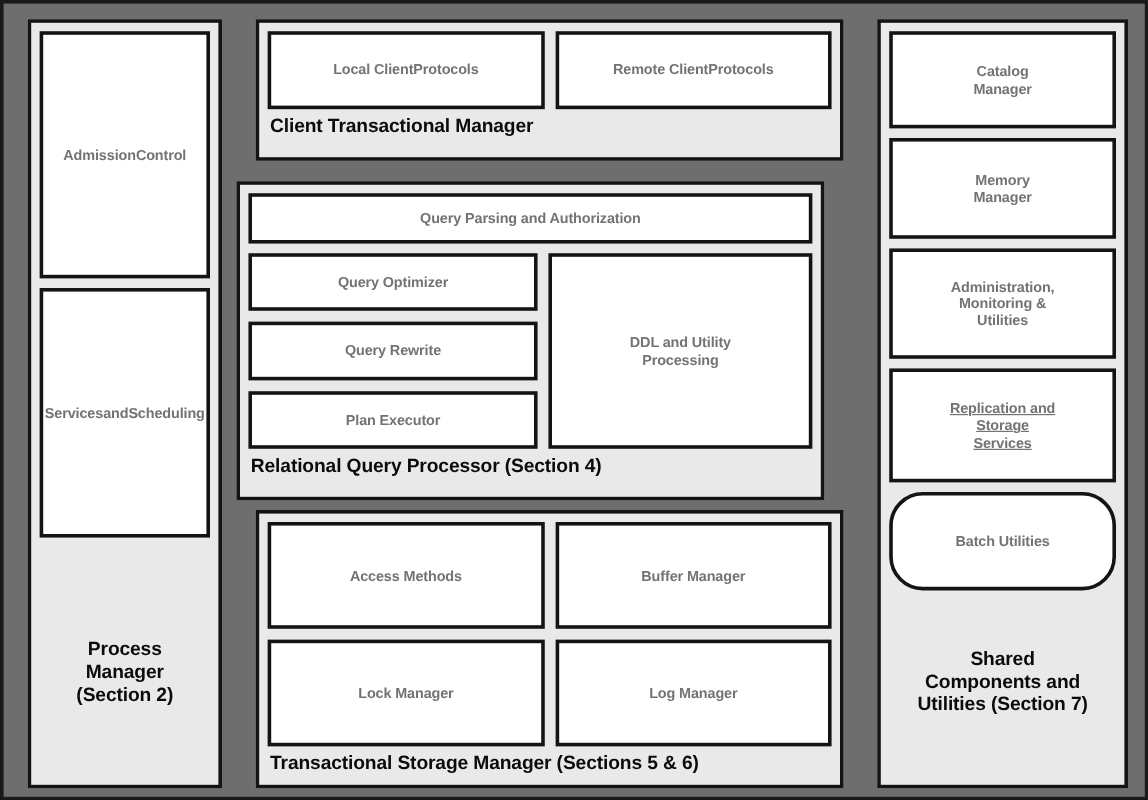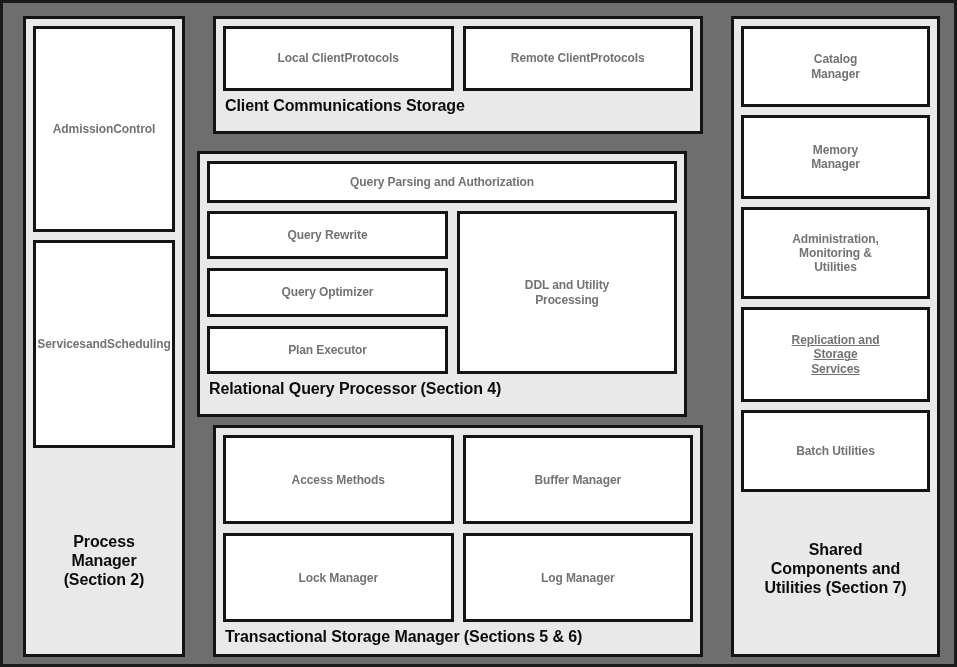--- a/index.html
+++ b/index.html
@@ -163,21 +163,21 @@
     top: 13px;
     width: 209px;
     height: 641px;
     padding: 7px;
   }
   #shared-components-panel .box { width: 100%; }
   #catalog-manager-box      { height: 81px; }
   #memory-manager-box       { height: 84px; margin-top: 8px; }
   #administration-box       { height: 92px; margin-top: 8px; }
   #replication-box          { height: 95px; margin-top: 8px; text-decoration: underline; }
-  #batch-utilities-box      { height: 82px; margin-top: 8px; }
+  #batch-utilities-box      { height: 82px; margin-top: 8px; border-radius: 28px; }
   #shared-components-caption {
     flex: 1;
     display: flex;
     align-items: center;
     justify-content: center;
     text-align: center;
   }
 </style>
 </head>
 <body>
@@ -217,36 +217,36 @@
           <br>
         <span>Protocols</span>
       </div>
       <div class="box">
         <span>Remote Client</span>
           <br>
         <span>Protocols</span>
       </div>
     </div>
 
-    <div class="caption" id="client-comm-caption">Client Communications Storage</div>
+    <div class="caption" id="client-comm-caption">Client Transactional Manager</div>
   </div>
 
   <div class="panel" id="rqp-panel">
 
     <div class="box" id="query-parsing-box">
       <span>Query Parsing and Authorization</span>
     </div>
 
     <div id="rqp-body">
       <div id="rqp-left-stack">
         <div class="box">
-          <span>Query Rewrite</span>
+          <span>Query Optimizer</span>
         </div>
         <div class="box">
-          <span>Query Optimizer</span>
+          <span>Query Rewrite</span>
         </div>
         <div class="box">
           <span>Plan Executor</span>
         </div>
       </div>
       <div class="box" id="ddl-utility-box">
         <div>
           <span>DDL and Utility</span><br>
           <span>Processing</span>
         </div>

